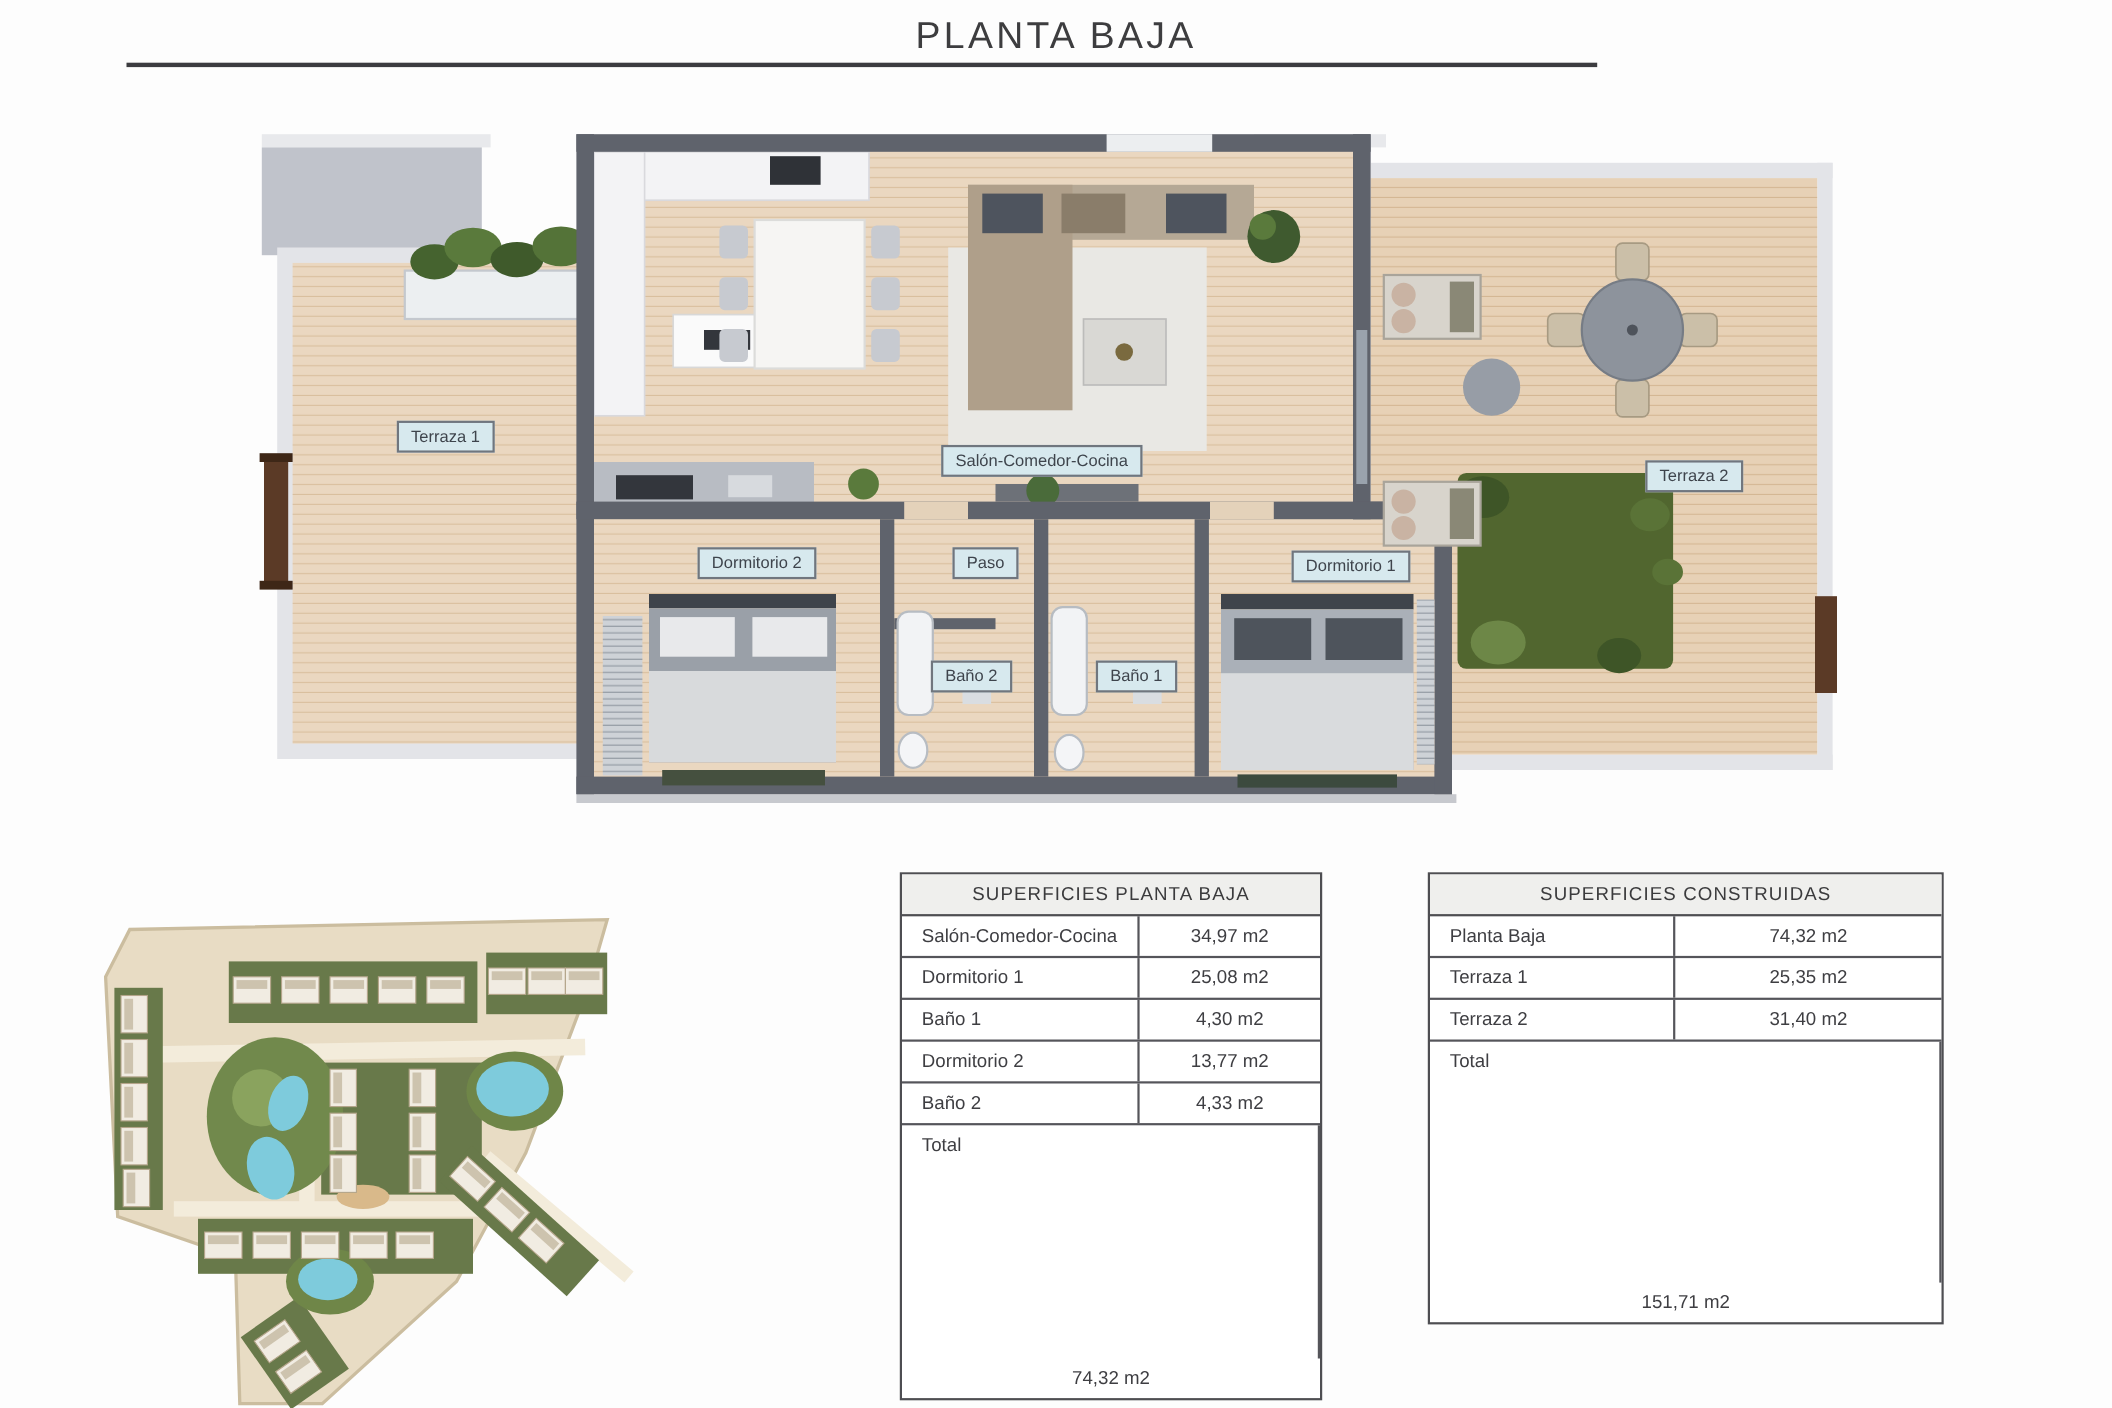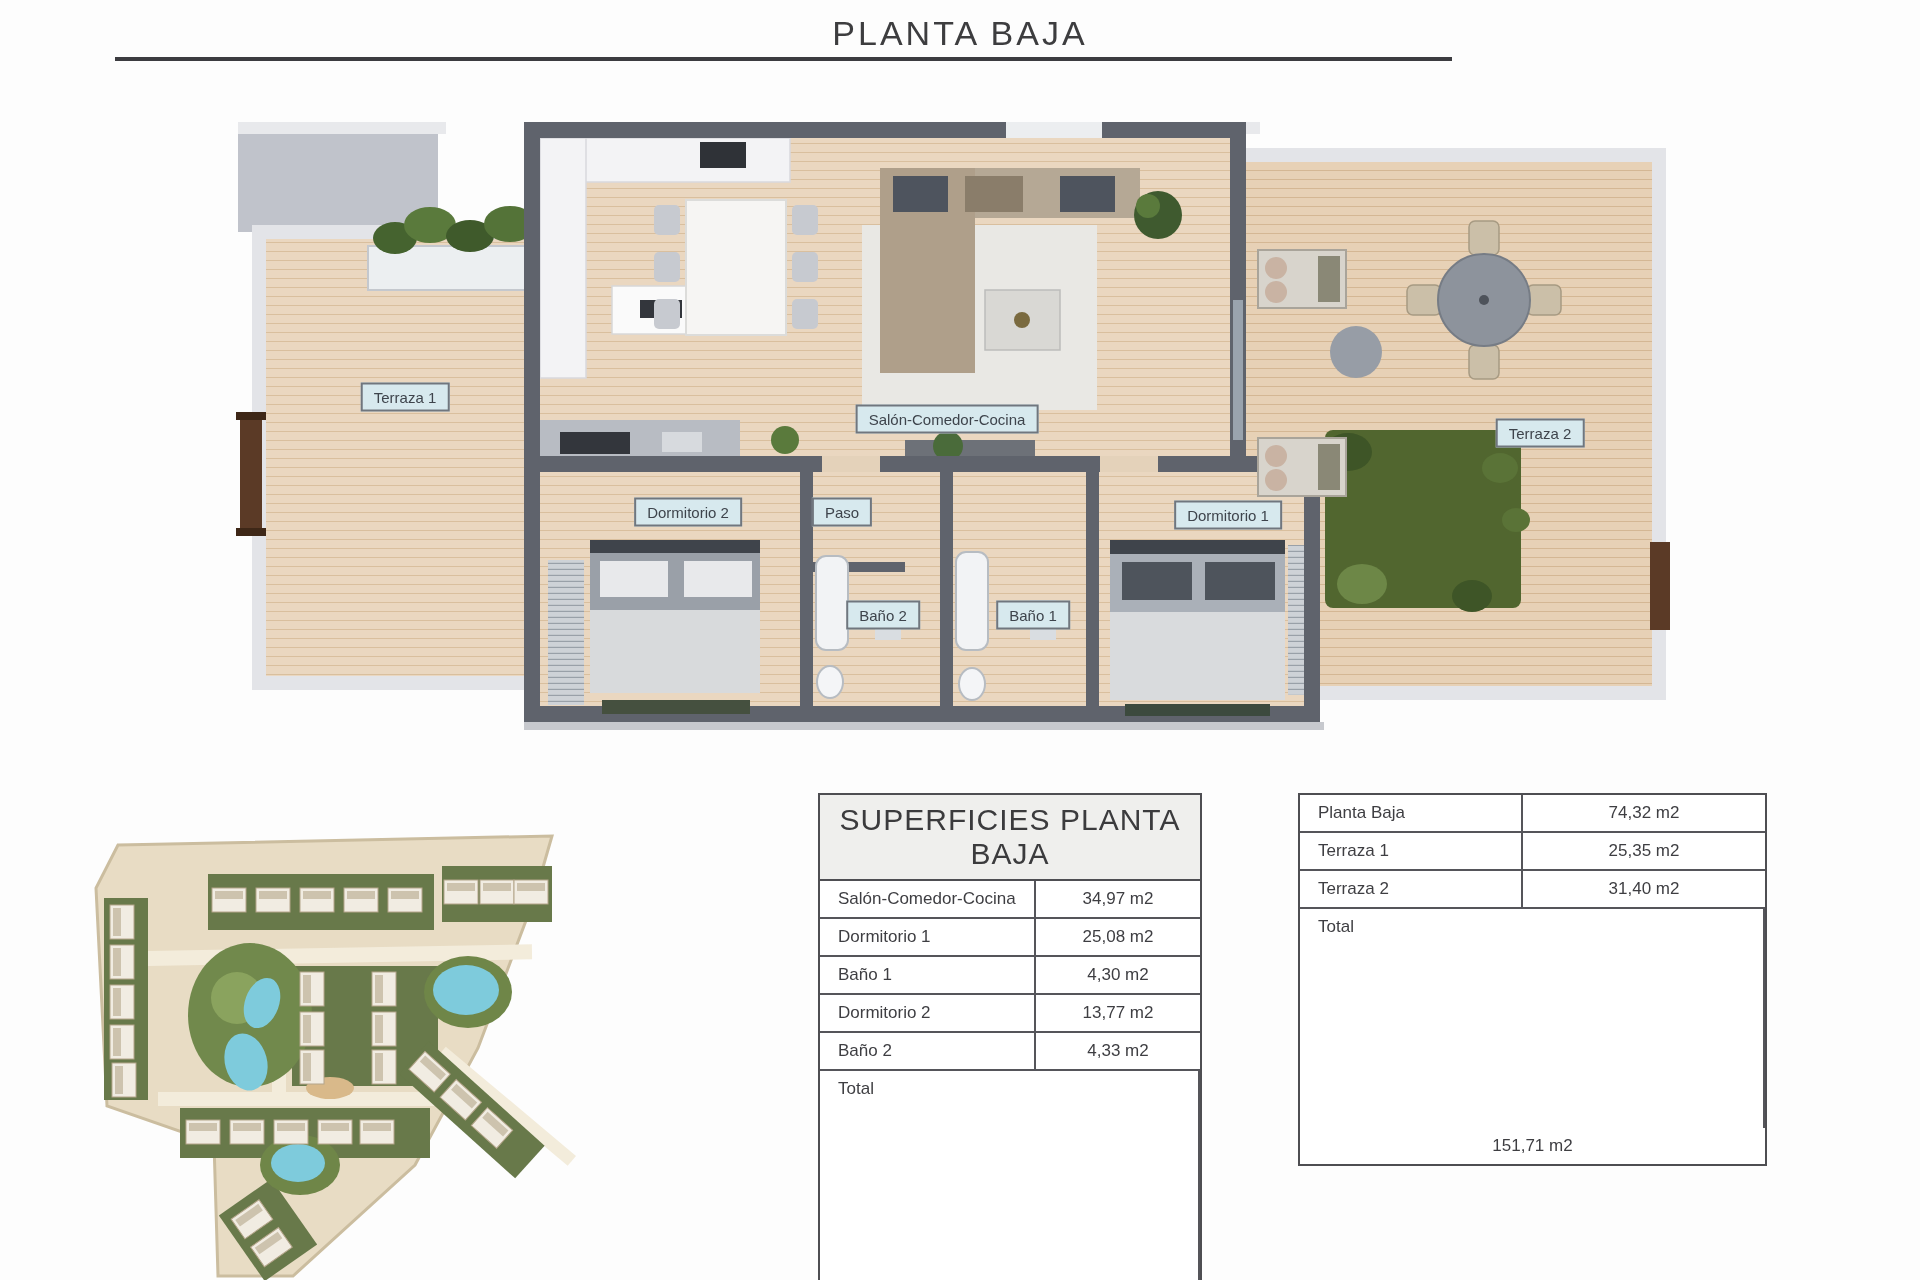--- a/index.html
+++ b/index.html
@@ -9,21 +9,21 @@
   .page-title{position:absolute;left:0;top:14px;width:100%;text-align:center;
     font-size:34px;letter-spacing:3px;color:#3d3d3f;font-weight:400;}
   .title-rule{position:absolute;left:115px;top:57px;width:1337px;height:4px;background:#3c3c40;}
 
   .room-label{position:absolute;transform:translate(-50%,-50%);
     background:#d7e9ee;border:2px solid #70767e;color:#3e444c;
     font-size:15px;line-height:1;padding:5px 11px;white-space:nowrap;z-index:5;}
 
   .area-table{position:absolute;background:#ffffff;border:2px solid #4e4e52;z-index:6;}
   .area-table .hdr{background:#efefed;border-bottom:2px solid #4e4e52;text-align:center;
-    font-size:30px;color:#3b3b3d;padding:8px 4px;letter-spacing:1px;}
+    font-size:17px;color:#3b3b3d;padding:8px 4px;letter-spacing:1px;}
   .area-table .tr{display:flex;border-bottom:2px solid #55555a;}
   .area-table .tr:last-child{border-bottom:none;flex-direction:column;}
   .area-table .td{font-size:17px;color:#3e3e42;padding:8px 0;}
   .area-table .lbl{padding-left:18px;border-right:2px solid #55555a;}
   .area-table .val{flex:1;text-align:center;}
   #tbl-pb{left:818px;top:793px;width:380px;}
   #tbl-pb .lbl{flex:0 0 196px;}
   #tbl-co{left:1298px;top:793px;width:465px;}
   #tbl-co .lbl{flex:0 0 203px;}
 
@@ -212,21 +212,21 @@
         <circle cx="1484" cy="300" r="46" fill="#8d939c" stroke="#767c85" stroke-width="2"></circle>
         <circle cx="1484" cy="300" r="5" fill="#4e535b"></circle>
       </g>
       <rect x="1650" y="542" width="20" height="88" fill="#5b3a26"></rect>
     </g>
   </svg>
 
   <div class="room-label" style="left:405px;top:397px">Terraza 1</div>
   <div class="room-label" style="left:947px;top:419px">Salón-Comedor-Cocina</div>
   <div class="room-label" style="left:688px;top:512px">Dormitorio 2</div>
-  <div class="room-label" style="left:842px;top:512px">Paso</div>
+  <div class="room-label" style="left:896px;top:512px">Paso</div>
   <div class="room-label" style="left:1228px;top:515px">Dormitorio 1</div>
   <div class="room-label" style="left:883px;top:615px">Baño 2</div>
   <div class="room-label" style="left:1033px;top:615px">Baño 1</div>
   <div class="room-label" style="left:1540px;top:433px">Terraza 2</div>
 
   <div id="tbl-pb" class="area-table">
     <div class="hdr">SUPERFICIES PLANTA BAJA</div>
     <div class="tr">
       <div class="td lbl">Salón-Comedor-Cocina</div>
       <div class="td val">34,97 m2</div>
@@ -247,20 +247,21 @@
       <div class="td lbl">Baño 2</div>
       <div class="td val">4,33 m2</div>
     </div>
     <div class="tr">
       <div class="td lbl">Total</div>
       <div class="td val">74,32 m2</div>
     </div>
   </div>
 
   <div id="tbl-co" class="area-table">
+    <div class="hdr">SUPERFICIES CONSTRUIDAS</div>
     <div class="tr">
       <div class="td lbl">Planta Baja</div>
       <div class="td val">74,32 m2</div>
     </div>
     <div class="tr">
       <div class="td lbl">Terraza 1</div>
       <div class="td val">25,35 m2</div>
     </div>
     <div class="tr">
       <div class="td lbl">Terraza 2</div>

